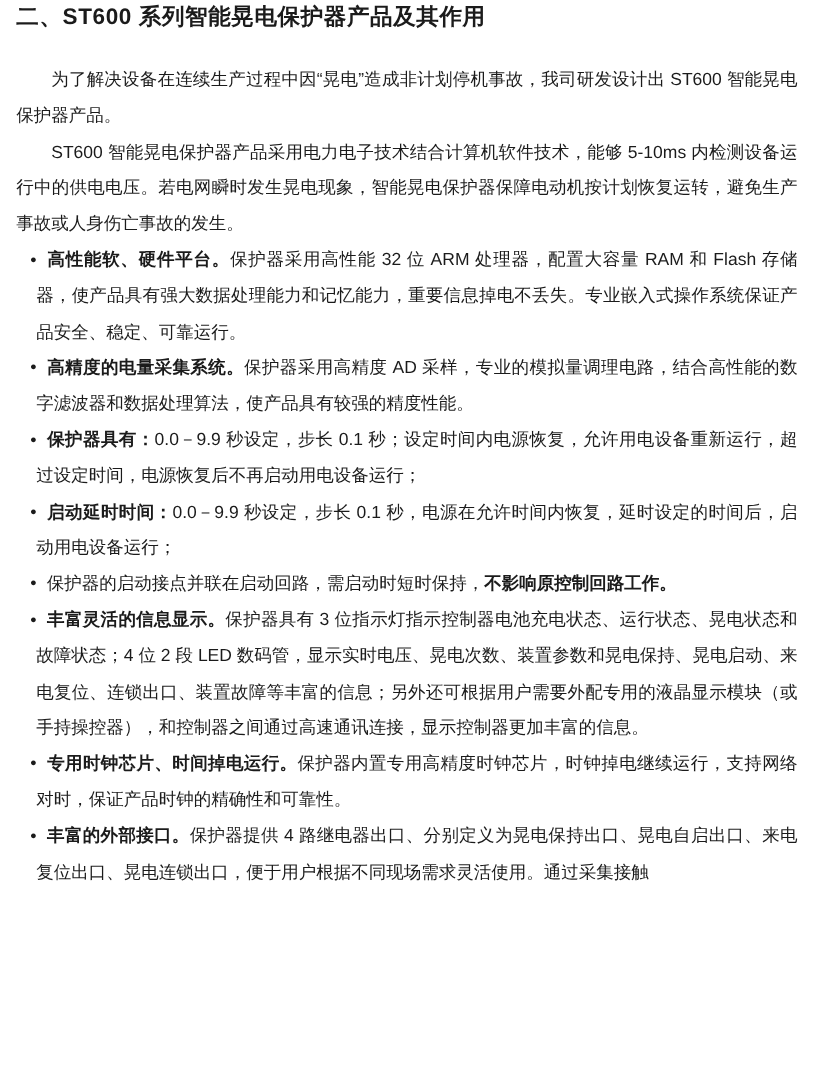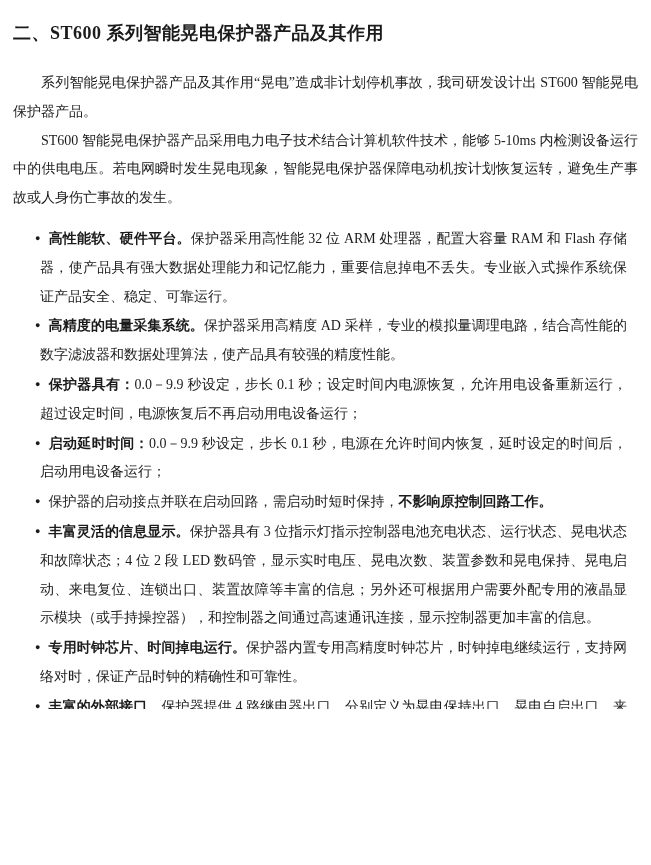--- a/index.html
+++ b/index.html
@@ -10,23 +10,23 @@
   body {
     width: 651px;
     height: 865px;
     overflow: hidden;
     position: relative;
   }
   .page {
     box-sizing: border-box;
     width: 651px;
     height: 709px;
-    padding: 20px 13px 0 13px;
+    padding: 0 13px 0 13px;
     color: var(--text-color, #1b1b1b);
-    font-family: Liberation Serif, serif;
+    font-family: Liberation Sans, sans-serif;
     overflow: hidden;
   }
   h1.doc-title {
     margin: 0 0 23px 0;
     font-size: 18px;
     line-height: 26px;
     font-weight: 700;
     letter-spacing: 0.5px;
     white-space: nowrap;
   }
@@ -39,21 +39,21 @@
     text-indent: 28px;
   }
   h2.section-heading {
     margin: 0;
     font-size: 16px;
     line-height: 28.8px;
     font-weight: 700;
     letter-spacing: 3px;
   }
   ul.features {
-    margin: 11px;
+    margin: 0;
     padding: 0 0 0 16px;
     list-style: none;
   }
   ul.features li.feature {
     font-size: 14px;
     line-height: 28.8px;
     text-align: justify;
     text-justify: inter-character;
     text-indent: -5px;
   }
@@ -66,21 +66,21 @@
   }
   .seg { font-weight: 400; }
   .seg.bold { font-weight: 700; }
 </style>
 </head>
 <body style="background: rgb(255, 255, 255);">
 
 <div class="page">
   <h1 class="doc-title">二、ST600 系列智能晃电保护器产品及其作用</h1>
 
-  <p class="para">系列智能晃电保护器产品及其作用“晃电”造成非计划停机事故，我司研发设计出 ST600 智能晃电保护器产品。</p>
+  <p class="para">为了解决设备在连续生产过程中因“晃电”造成非计划停机事故，我司研发设计出 ST600 智能晃电保护器产品。</p>
 
   <p class="para">ST600 智能晃电保护器产品采用电力电子技术结合计算机软件技术，能够 5-10ms 内检测设备运行中的供电电压。若电网瞬时发生晃电现象，智能晃电保护器保障电动机按计划恢复运转，避免生产事故或人身伤亡事故的发生。</p>
 
 
   <ul class="features" id="feature-list">
       <li class="feature"><span class="marker">●</span><span class="seg bold">高性能软、硬件平台。</span><span class="seg">保护器采用高性能 32 位 ARM 处理器，配置大容量 RAM 和 Flash 存储器，使产品具有强大数据处理能力和记忆能力，重要信息掉电不丢失。专业嵌入式操作系统保证产品安全、稳定、可靠运行。</span></li>
       <li class="feature"><span class="marker">●</span><span class="seg bold">高精度的电量采集系统。</span><span class="seg">保护器采用高精度 AD 采样，专业的模拟量调理电路，结合高性能的数字滤波器和数据处理算法，使产品具有较强的精度性能。</span></li>
       <li class="feature"><span class="marker">●</span><span class="seg bold">保护器具有：</span><span class="seg">0.0－9.9 秒设定，步长 0.1 秒；设定时间内电源恢复，允许用电设备重新运行，超过设定时间，电源恢复后不再启动用电设备运行；</span></li>
       <li class="feature"><span class="marker">●</span><span class="seg bold">启动延时时间：</span><span class="seg">0.0－9.9 秒设定，步长 0.1 秒，电源在允许时间内恢复，延时设定的时间后，启动用电设备运行；</span></li>
       <li class="feature"><span class="marker">●</span><span class="seg">保护器的启动接点并联在启动回路，需启动时短时保持，</span><span class="seg bold">不影响原控制回路工作。</span></li>

